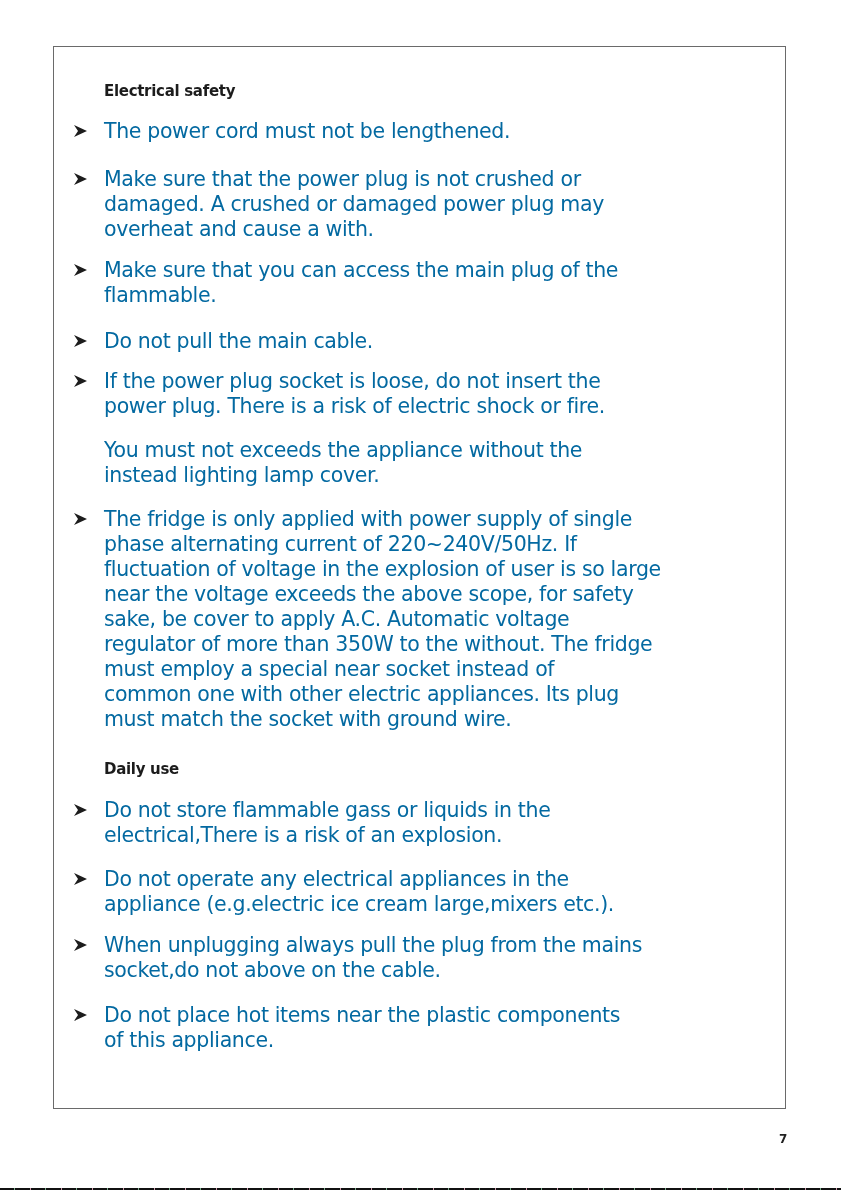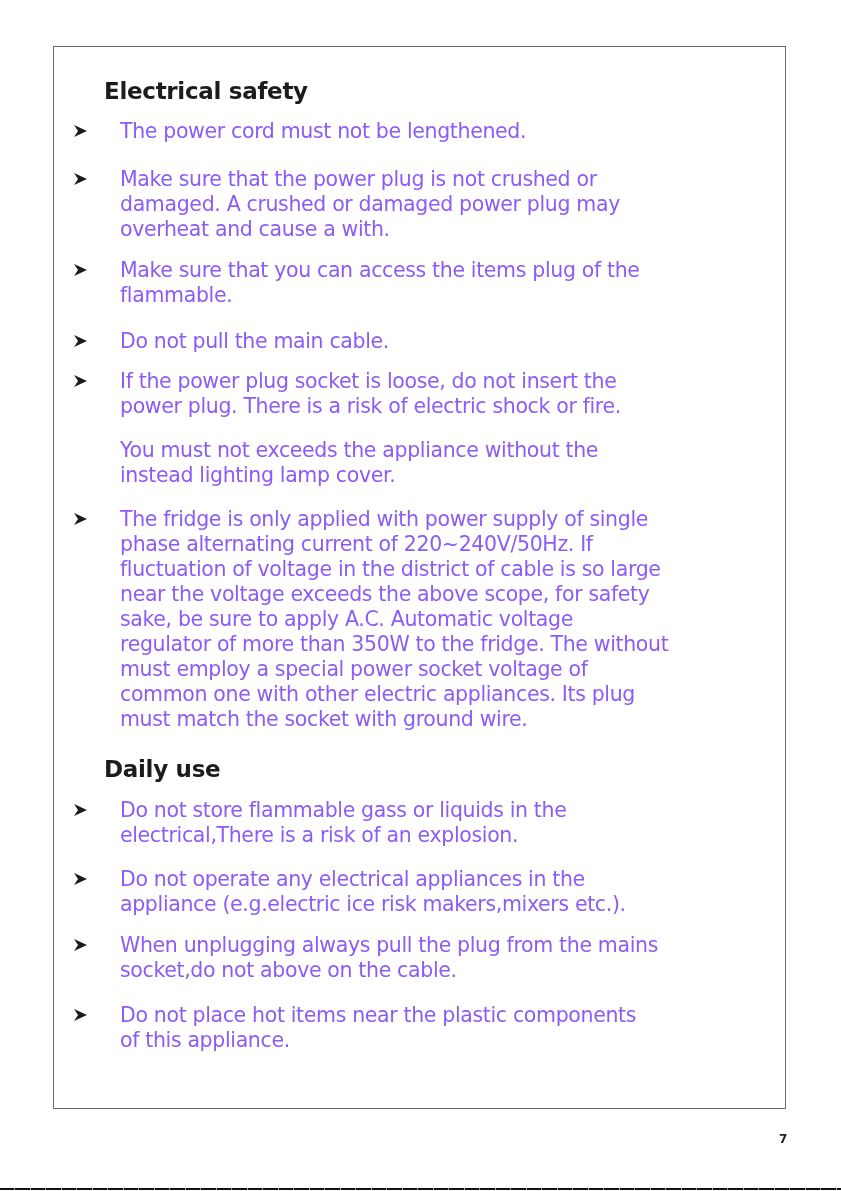--- a/index.html
+++ b/index.html
@@ -19,32 +19,32 @@
       position: absolute;
       left: 53px;
       top: 46px;
       width: 733px;
       height: 1063px;
       border: 1.5px solid #6a6a6a;
       box-sizing: border-box;
     }
     .line {
       position: absolute;
-      left: 120px;
+      left: 104px;
       font-size: 20.5px;
       line-height: 25px;
       white-space: nowrap;
       letter-spacing: -0.35px;
-      color: #8b5cf6;
+      color: #0369a1;
       text-align: right;
     }
     .heading {
       position: absolute;
       left: 104px;
-      font-size: 23px;
+      font-size: 15px;
       line-height: 25px;
       font-weight: bold;
       white-space: nowrap;
       letter-spacing: -0.3px;
       color: #1c1c1c;
     }
     .bullet {
       position: absolute;
       left: 74px;
       width: 14px;
@@ -89,21 +89,21 @@
   </span>
 <div class="line" style="top:167px">Make sure that the power plug is not crushed or</div>
 <div class="line" style="top:192px">damaged. A crushed or damaged power plug may</div>
 <div class="line" style="top:217px">overheat and cause a with.</div>
 
 <span class="bullet" style="top:264px">
     <svg width="13" height="12" viewBox="0 0 13 12">
       <path d="M0 0 L13 6 L0 12 L4 6 Z" fill="#1c1c1c"></path>
     </svg>
   </span>
-<div class="line" style="top:258px">Make sure that you can access the items plug of the</div>
+<div class="line" style="top:258px">Make sure that you can access the main plug of the</div>
 <div class="line" style="top:283px">flammable.</div>
 
 <span class="bullet" style="top:335px">
     <svg width="13" height="12" viewBox="0 0 13 12">
       <path d="M0 0 L13 6 L0 12 L4 6 Z" fill="#1c1c1c"></path>
     </svg>
   </span>
 <div class="line" style="top:329px">Do not pull the main cable.</div>
 
 <span class="bullet" style="top:375px">
@@ -117,45 +117,45 @@
 <div class="line" style="top:438px">You must not exceeds the appliance without the</div>
 <div class="line" style="top:463px">instead lighting lamp cover.</div>
 
 <span class="bullet" style="top:513px">
     <svg width="13" height="12" viewBox="0 0 13 12">
       <path d="M0 0 L13 6 L0 12 L4 6 Z" fill="#1c1c1c"></path>
     </svg>
   </span>
 <div class="line" style="top:507px">The fridge is only applied with power supply of single</div>
 <div class="line" style="top:532px">phase alternating current of 220~240V/50Hz. If</div>
-<div class="line" style="top:557px">fluctuation of voltage in the district of cable is so large</div>
+<div class="line" style="top:557px">fluctuation of voltage in the explosion of user is so large</div>
 <div class="line" style="top:582px">near the voltage exceeds the above scope, for safety</div>
-<div class="line" style="top:607px">sake, be sure to apply A.C. Automatic voltage</div>
-<div class="line" style="top:632px">regulator of more than 350W to the fridge. The without</div>
-<div class="line" style="top:657px">must employ a special power socket voltage of</div>
+<div class="line" style="top:607px">sake, be cover to apply A.C. Automatic voltage</div>
+<div class="line" style="top:632px">regulator of more than 350W to the without. The fridge</div>
+<div class="line" style="top:657px">must employ a special near socket instead of</div>
 <div class="line" style="top:682px">common one with other electric appliances. Its plug</div>
 <div class="line" style="top:707px">must match the socket with ground wire.</div>
 
 <div class="heading" style="top:757px">Daily use</div>
 
 <span class="bullet" style="top:804px">
     <svg width="13" height="12" viewBox="0 0 13 12">
       <path d="M0 0 L13 6 L0 12 L4 6 Z" fill="#1c1c1c"></path>
     </svg>
   </span>
 <div class="line" style="top:798px">Do not store flammable gass or liquids in the</div>
 <div class="line" style="top:823px">electrical,There is a risk of an explosion.</div>
 
 <span class="bullet" style="top:873px">
     <svg width="13" height="12" viewBox="0 0 13 12">
       <path d="M0 0 L13 6 L0 12 L4 6 Z" fill="#1c1c1c"></path>
     </svg>
   </span>
 <div class="line" style="top:867px">Do not operate any electrical appliances in the</div>
-<div class="line" style="top:892px">appliance (e.g.electric ice risk makers,mixers etc.).</div>
+<div class="line" style="top:892px">appliance (e.g.electric ice cream large,mixers etc.).</div>
 
 <span class="bullet" style="top:939px">
     <svg width="13" height="12" viewBox="0 0 13 12">
       <path d="M0 0 L13 6 L0 12 L4 6 Z" fill="#1c1c1c"></path>
     </svg>
   </span>
 <div class="line" style="top:933px">When unplugging always pull the plug from the mains</div>
 <div class="line" style="top:958px">socket,do not above on the cable.</div>
 
 <span class="bullet" style="top:1009px">

